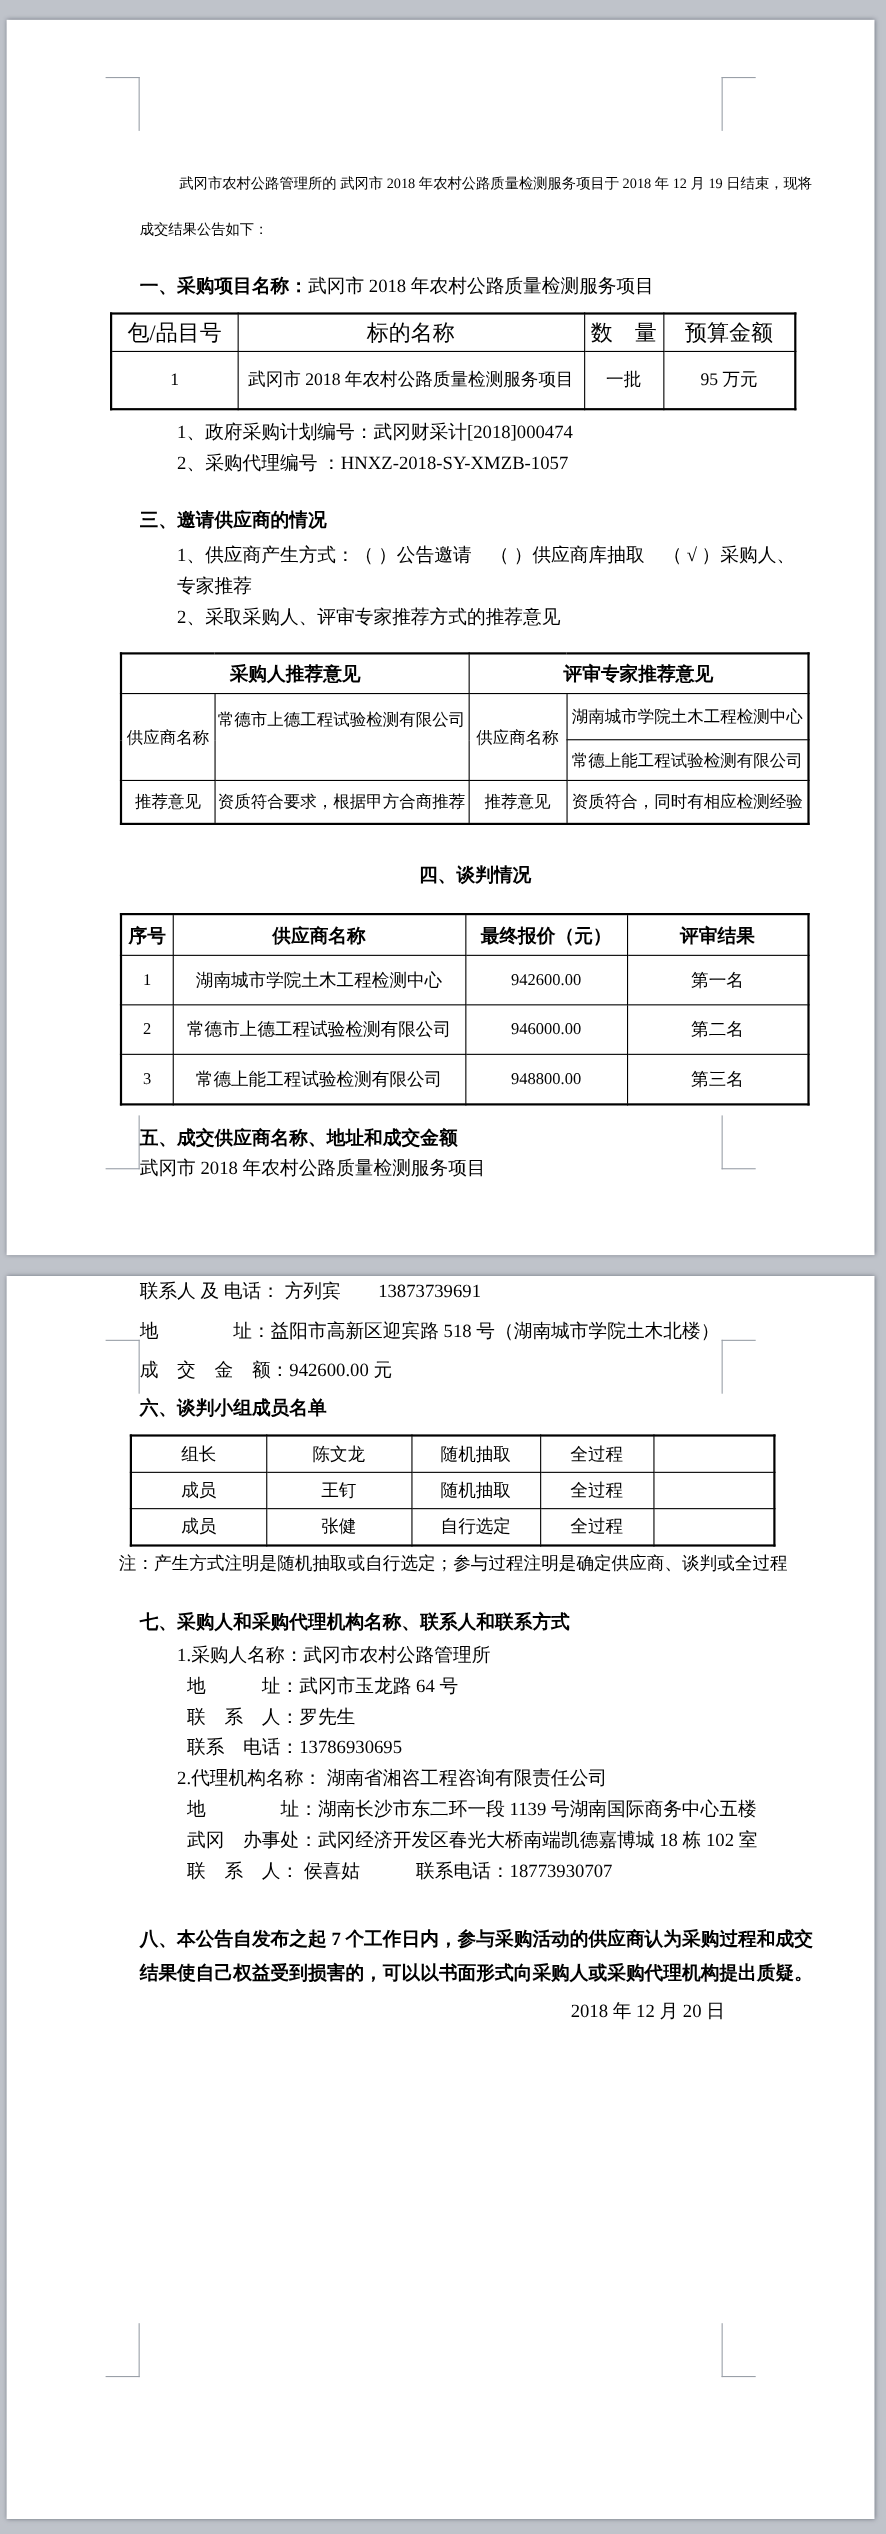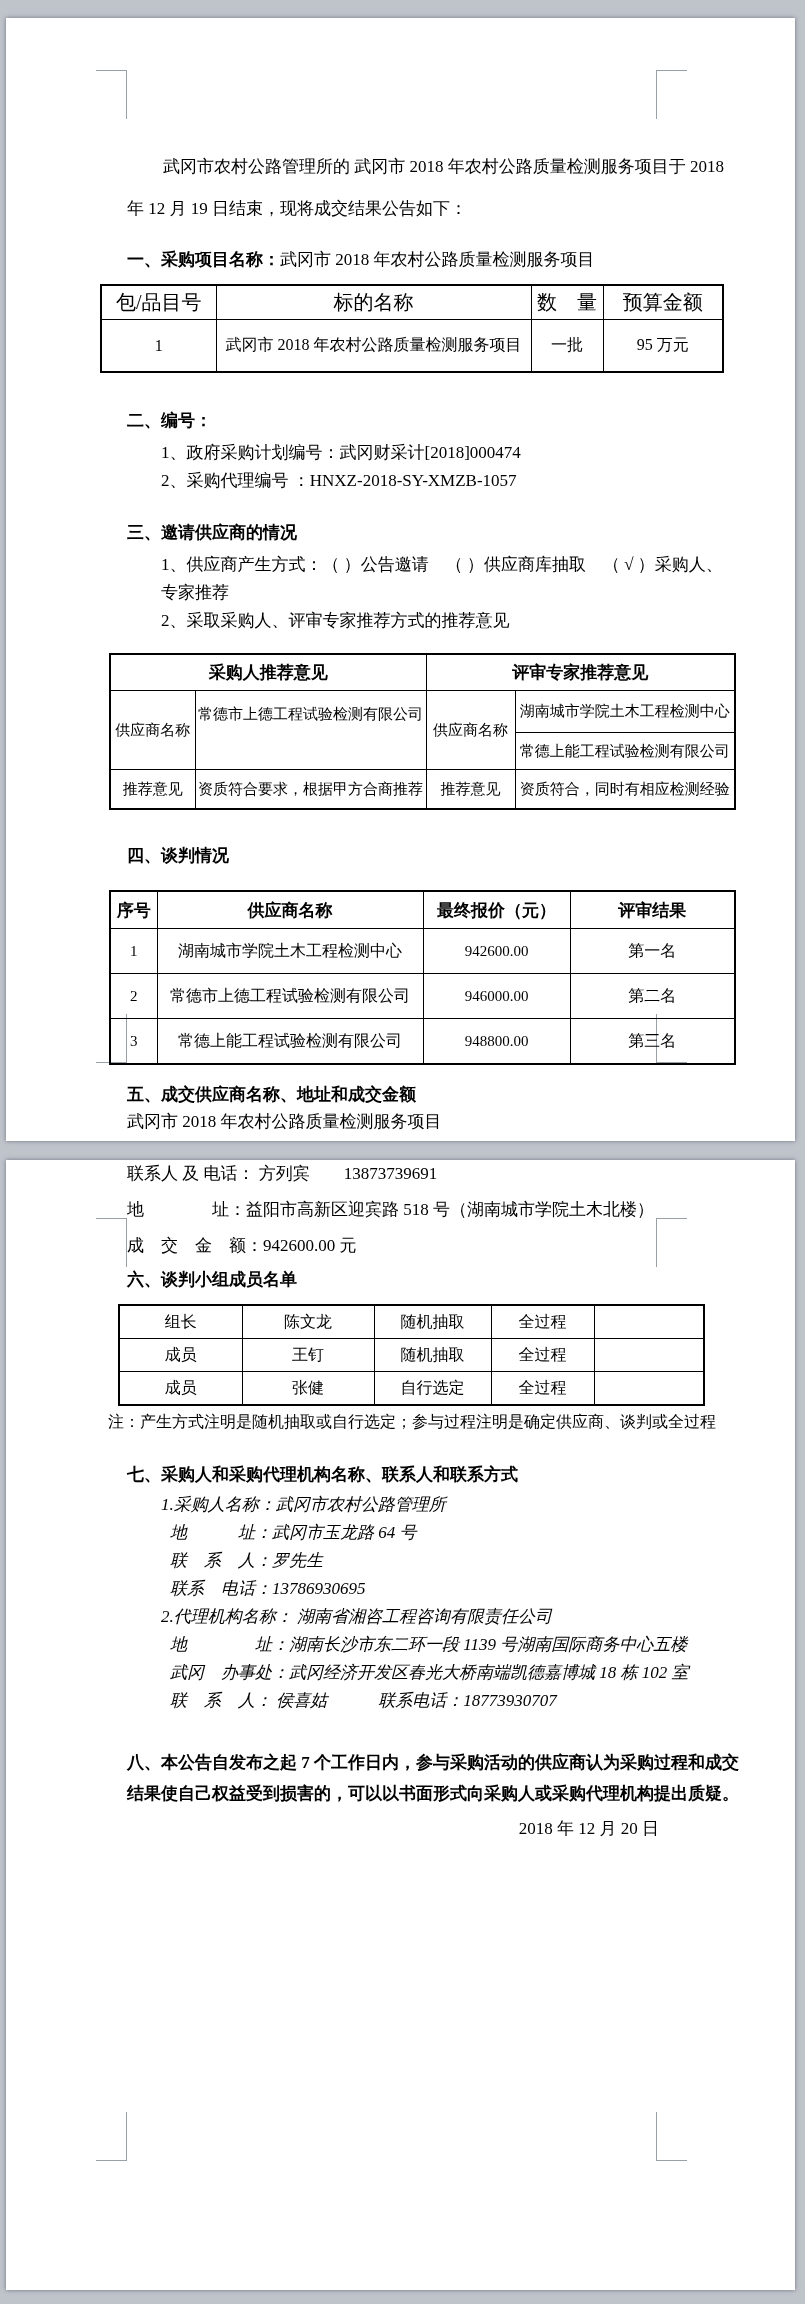--- a/index.html
+++ b/index.html
@@ -8,21 +8,21 @@
   .page{position:absolute;left:6px;width:789px;background:#ffffff;
         box-shadow:0 0 4px rgba(55,60,75,.6);}
   .page-1{top:18px;height:1123px;}
   .page-2{top:1160px;height:1130px;}
   .content{position:relative;height:100%;padding:0 58px 0 88px;box-sizing:border-box;}
   .p1{padding-top:128px;}
   .p2{}
 
   .mark{position:absolute;border-color:#9aa0a8 !important;}
 
-  .txt{margin-left:33px;font-size:17px;}
+  .txt{margin-left:33px;font-size:13px;}
   .intro{line-height:42px;text-indent:36px;width:616px;}
   .sec{font-weight:bold;font-size:17px;line-height:24px;margin-left:33px;}
   .item{font-size:17px;line-height:28px;margin-left:67px;}
   .line29{font-size:17px;line-height:29px;}
 
   table{border-collapse:collapse;table-layout:fixed;}
   table td{border:1px solid #000;text-align:center;vertical-align:middle;
            font-size:16px;padding:0 2px;overflow:hidden;white-space:nowrap;}
   .tbl{border:2px solid #000;}
 
@@ -42,21 +42,21 @@
   .t3 .hr td{height:36px;font-weight:bold;font-size:17px;}
   .t3 .dr td{height:44px;}
   .t3 .num{font-size:15px;}
 
   .t4{margin:12px 0 0 24px;width:585px;}
   .t4 .hr td{height:30px;font-size:16px;}
   .t4 .dr td{height:32px;}
 
   .tnote{margin:5px 0 0 14px;font-size:16px;line-height:22px;}
 
-  .s7line{font-size:17px;line-height:28px;margin-left:67px;font-style:italic;}
+  .s7line{font-size:17px;line-height:28px;margin-left:67px;}
   .s7sub{margin-left:76px;}
   .s8{margin-left:33px;margin-top:32px;font-weight:bold;font-size:17px;line-height:31px;width:616px;}
   .dateline{margin-top:8px;text-align:right;padding-right:78px;font-size:17px;}
 
   .contact{font-size:17px;line-height:28px;margin-left:33px;margin-bottom:8px;}
 </style>
 </head>
 <body>
 
 <div class="canvas">
@@ -92,21 +92,20 @@
         </tr>
         <tr class="dr">
           <td>1</td>
           <td>武冈市 2018 年农村公路质量检测服务项目</td>
           <td>一批</td>
           <td>95 万元</td>
         </tr>
       </tbody>
         </table>
 
-      <div class="sec" style="margin-top:36px;">二、编号：</div>
       <div class="item" style="margin-top:6px;">1、政府采购计划编号：武冈财采计[2018]000474</div>
       <div class="item">2、采购代理编号 ：HNXZ-2018-SY-XMZB-1057</div>
 
       <div class="sec" style="margin-top:26px;">三、邀请供应商的情况</div>
       <div class="item" style="margin-top:6px;">1、供应商产生方式：（ ）公告邀请　（ ）供应商库抽取　（ √ ）采购人、专家推荐</div>
       <div class="item">2、采取采购人、评审专家推荐方式的推荐意见</div>
 
       <table class="tbl t2">
         <colgroup>
             <col style="width:85px">
@@ -130,21 +129,21 @@
         </tr>
         <tr class="rc">
           <td>推荐意见</td>
           <td>资质符合要求，根据甲方合商推荐</td>
           <td>推荐意见</td>
           <td>资质符合，同时有相应检测经验</td>
         </tr>
       </tbody>
         </table>
 
-      <div class="sec" style="margin-top:34px;">四、谈判情况</div>
+      <div class="sec" style="margin-top:34px;text-align:center;">四、谈判情况</div>
 
       <table class="tbl t3">
         <colgroup>
             <col style="width:47px">
             <col style="width:266px">
             <col style="width:147px">
             <col style="width:165px">
           </colgroup>
         <tbody>
             <tr class="hr">

